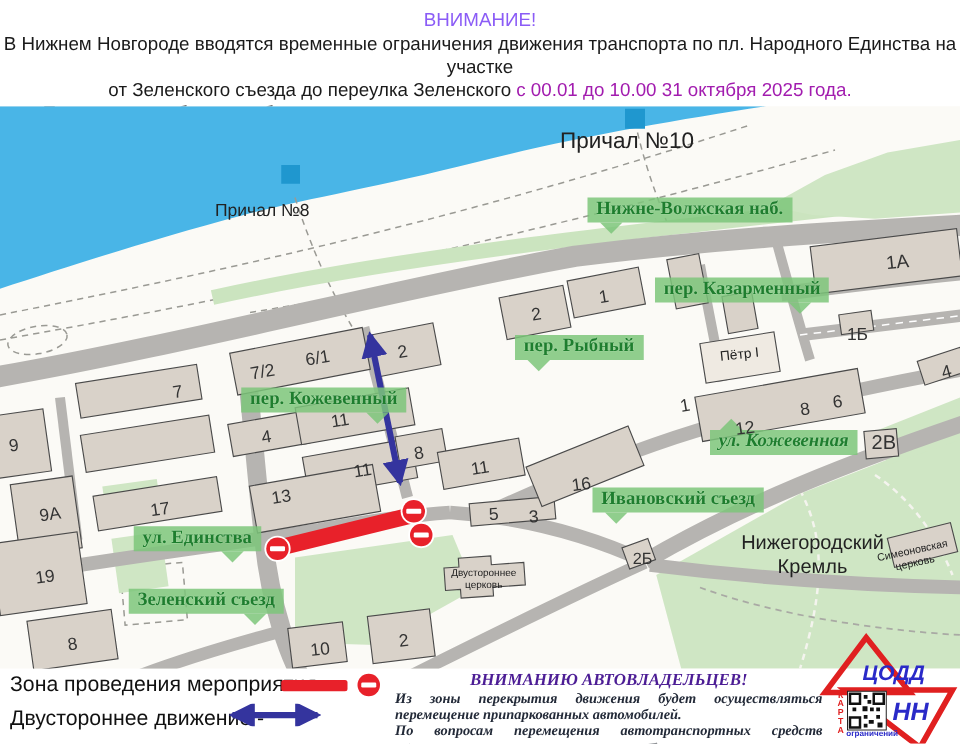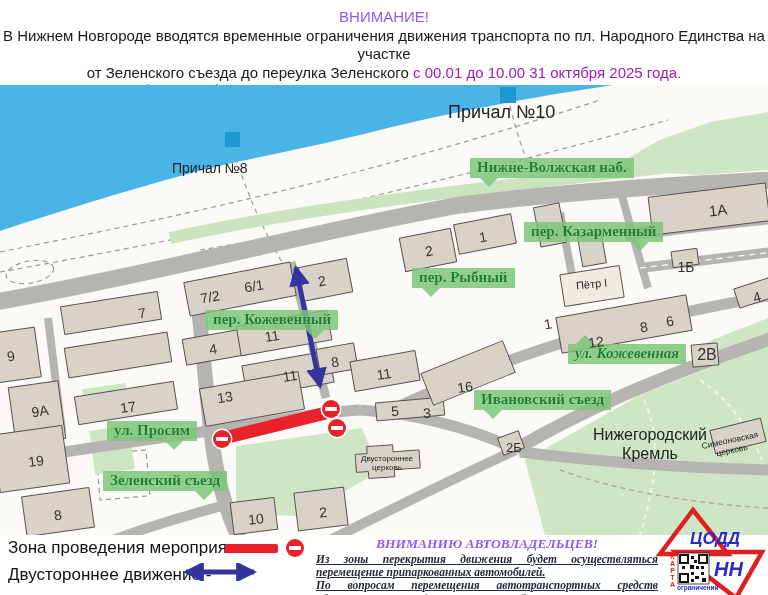--- a/index.html
+++ b/index.html
@@ -29,22 +29,22 @@
   .noentry{position:absolute;width:18px;height:18px;border-radius:50%;background:#e8212a;
            box-shadow:0 0 0 1.5px #fff;}
   .noentry::after{content:"";position:absolute;left:3px;right:3px;top:7px;height:4px;
            background:#fff;border-radius:1px;}
   
   .footer{position:absolute;left:0;top:535px;width:768px;height:60px;background:#fff;}
   .leg-label{position:absolute;font-size:17px;color:#111;}
   .leg-bar{position:absolute;left:225px;top:9px;width:53px;height:9px;background:#e8212a;border-radius:2px;}
   .notice{position:absolute;left:316px;top:1px;width:342px;
           font-family:"Liberation Serif",serif;font-style:italic;font-weight:bold;color:#232a38;}
-  .notice .t{font-size:13.5px;color:#8b5cf6;text-align:center;margin-bottom:1px;}
-  .notice p{margin:0;font-size:11.5px;line-height:13px;text-align:justify;text-decoration:underline;}
+  .notice .t{font-size:13.5px;color:#4c1d95;text-align:center;margin-bottom:1px;}
+  .notice p{margin:0;font-size:11.5px;line-height:13px;text-align:justify;}
   .phone{color:#e8212a;}
   
   .logo{position:absolute;left:636px;top:496px;width:132px;height:117px;text-align:center;}
   .logo .txt{font-weight:bold;font-style:italic;fill:#2a2ac8;font-family:"Liberation Sans",sans-serif;}
   .qr-side{position:absolute;left:33px;top:57px;writing-mode:vertical-rl;text-orientation:upright;
            color:#e02020;font:bold 7px "Liberation Sans",sans-serif;line-height:7px;}
   .qr-cap{position:absolute;left:41px;top:88px;color:#2a2ac8;font:bold 6.5px "Liberation Sans",sans-serif;}
 </style>
 </head>
 <body>
@@ -169,24 +169,24 @@
     <div class="maplabel" style="left:576px;top:193px;font-size:11px;transform:rotate(-6deg);">Пётр I</div>
     <div class="place" style="left:352px;top:369px;width:70px;font-size:8px;line-height:9px;">Двустороннее
 церковь</div>
     <div class="place" style="left:692px;top:351px;width:78px;font-size:8.5px;line-height:9.5px;transform:rotate(-12deg);">Симеоновская
 церковь</div>
 
     <div id="street-labels">
         <div class="slabel ptr-down-left" style="left: 470px; top: 73px;">Нижне-Волжская наб.</div>
         <div class="slabel ptr-down-right" style="left: 492px; top: 137px; margin-left: 32px;">пер. Казарменный</div>
         <div class="slabel ptr-down-left" style="left: 412px; top: 183px;">пер. Рыбный</div>
-        <div class="slabel ptr-down-right" style="left: 206px; top: 225px;">пер. Кожевенный</div>
+        <div class="slabel ptr-down-right" style="left: 193px; top: 225px;">пер. Кожевенный</div>
         <div class="slabel ptr-up-left" style="left: 568px; top: 259px; font-style: italic;">ул. Кожевенная</div>
         <div class="slabel ptr-down-left" style="left: 474px; top: 305px;">Ивановский съезд</div>
-        <div class="slabel ptr-down-right" style="left: 107px; top: 336px;">ул. Просим</div>
+        <div class="slabel ptr-down-right" style="left: 107px; top: 336px;">ул. Единства</div>
         <div class="slabel ptr-down-right" style="left: 103px; top: 386px;">Зеленский съезд</div>
       </div>
     <div id="building-labels">
         <div class="bnum" style="left: 718px; top: 125px; font-size: 15px; transform: translate(-50%, -50%) rotate(-6deg);">1А</div>
         <div class="bnum" style="left: 686px; top: 182px; font-size: 14px; transform: translate(-50%, -50%) rotate(0deg);">1Б</div>
         <div class="bnum" style="left: 429px; top: 166px; font-size: 14px; transform: translate(-50%, -50%) rotate(-10deg);">2</div>
         <div class="bnum" style="left: 483px; top: 152px; font-size: 14px; transform: translate(-50%, -50%) rotate(-10deg);">1</div>
         <div class="bnum" style="left: 322px; top: 196px; font-size: 14px; transform: translate(-50%, -50%) rotate(-10deg);">2</div>
         <div class="bnum" style="left: 210px; top: 212px; font-size: 14px; transform: translate(-50%, -50%) rotate(-10deg);">7/2</div>
         <div class="bnum" style="left: 254px; top: 201px; font-size: 14px; transform: translate(-50%, -50%) rotate(-10deg);">6/1</div>

